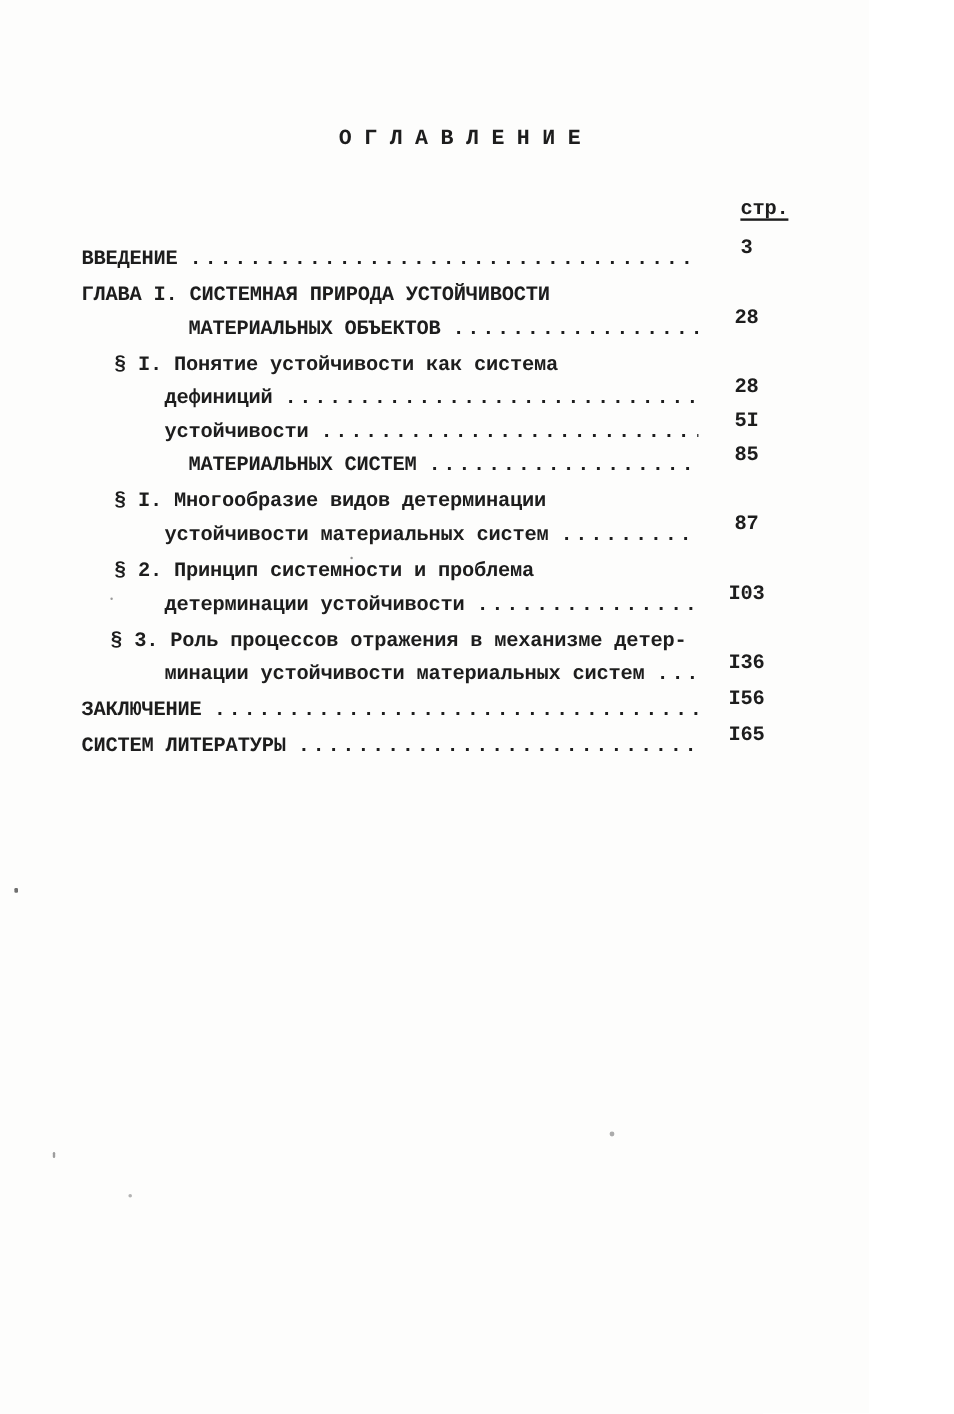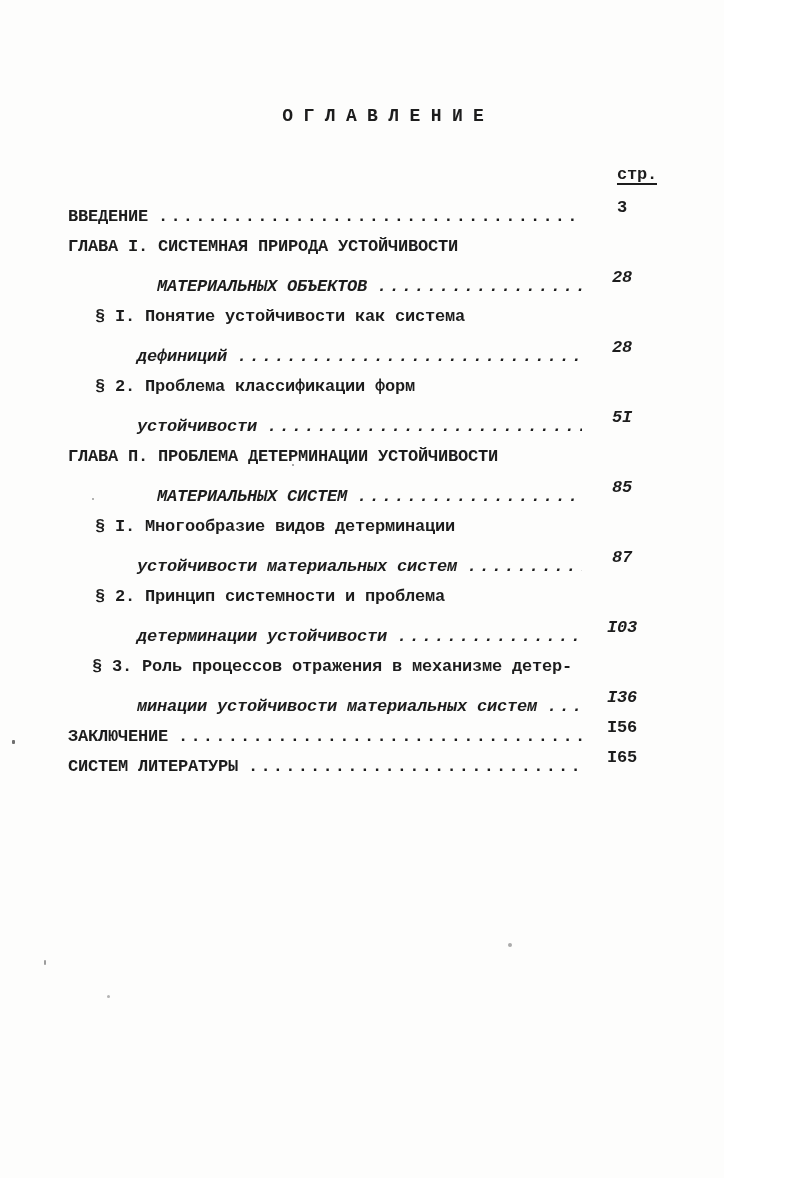--- a/index.html
+++ b/index.html
@@ -38,21 +38,21 @@
     margin-top: 20px;
     padding-left: 68px;
     padding-right: 62px;
   }
   .row {
     display: flex;
     align-items: baseline;
     line-height: 24px;
     margin-top: 6px;
   }
-  .row.cont { margin-top: 16px; font-style: italic; }
+  .row.cont { margin-top: 4px; }
   .row.gap  { }
   .row.i0 { padding-left: 0; }
   .row.i1 { padding-left: 89px; }
   .row.i2 { padding-left: 27px; justify-content: flex-end; }
   .row.i3 { padding-left: 69px; }
   .txt { flex: none; white-space: pre; }
   .dots {
     flex: 1 1 auto;
     overflow: hidden;
     white-space: nowrap;
@@ -103,34 +103,24 @@
       <div class="row i2">
       <span class="txt">§ I. Понятие устойчивости как система</span>
       <span class="dots"></span>
       <span class="num"></span>
     </div>
       <div class="row i3 cont">
       <span class="txt">дефиниций</span>
       <span class="dots">......................................................................</span>
       <span class="num">28</span>
     </div>
-      <div class="row i2">
-      <span class="txt">§ 2. Проблема классификации форм</span>
-      <span class="dots"></span>
-      <span class="num"></span>
-    </div>
       <div class="row i3 cont">
       <span class="txt">устойчивости</span>
       <span class="dots">......................................................................</span>
       <span class="num">5I</span>
-    </div>
-      <div class="row i0">
-      <span class="txt">ГЛАВА П. ПРОБЛЕМА ДЕТЕРМИНАЦИИ УСТОЙЧИВОСТИ</span>
-      <span class="dots"></span>
-      <span class="num"></span>
     </div>
       <div class="row i1 cont">
       <span class="txt">МАТЕРИАЛЬНЫХ СИСТЕМ</span>
       <span class="dots">......................................................................</span>
       <span class="num">85</span>
     </div>
       <div class="row i2">
       <span class="txt">§ I. Многообразие видов детерминации</span>
       <span class="dots"></span>
       <span class="num"></span>

